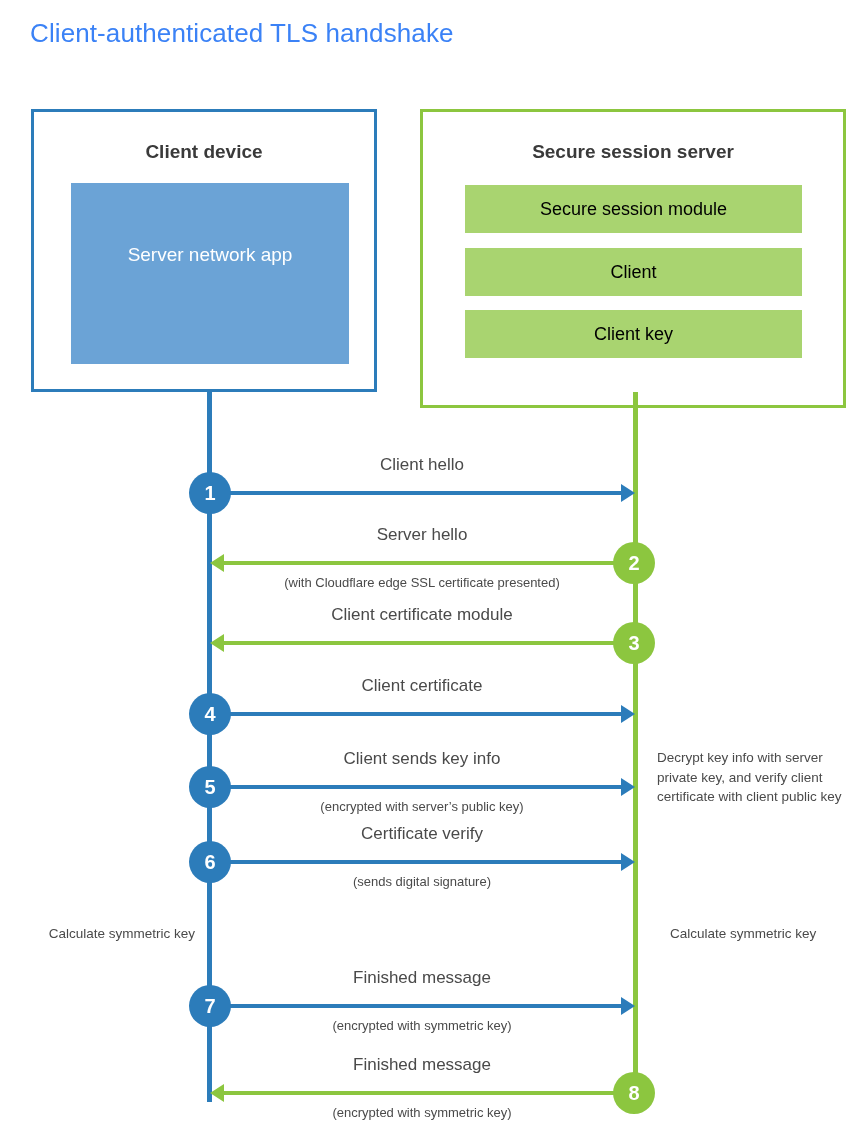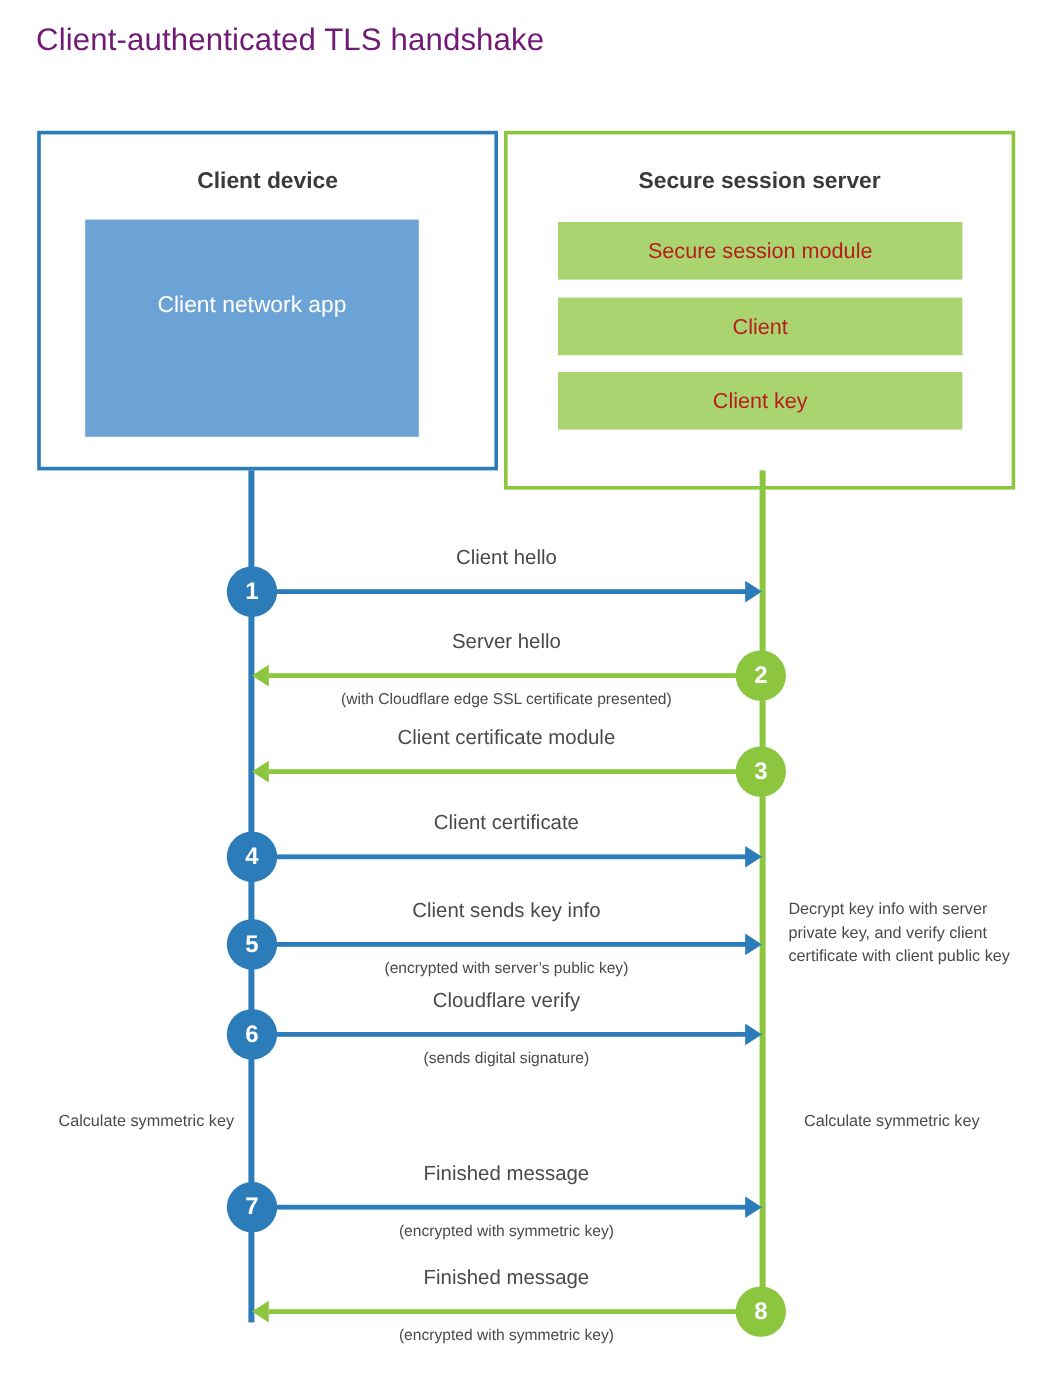--- a/index.html
+++ b/index.html
@@ -19,35 +19,35 @@
     overflow: hidden;
   }
 
   
   .page-title {
     position: absolute;
     left: 30px;
     top: 18px;
     font-size: 26px;
     font-weight: 300;
-    color: #701a75;
+    color: #3b82f6;
     letter-spacing: 0.1px;
     white-space: nowrap;
   }
 
   
   .party-box {
     position: absolute;
     box-sizing: border-box;
     background: #ffffff;
   }
   #client-box {
     left: 31px;
     top: 109px;
-    width: 384px;
+    width: 346px;
     height: 283px;
     border: 3px solid #2c7cba;
   }
   #server-box {
     left: 420px;
     top: 109px;
     width: 426px;
     height: 299px;
     border: 3px solid #8cc63f;
   }
@@ -78,21 +78,21 @@
     justify-content: center;
     padding-bottom: 36px;
     box-sizing: border-box;
   }
   .server-bar {
     position: absolute;
     left: 42px;
     width: 337px;
     height: 48px;
     background: #a9d470;
-    color: #b91c1c;
+    color: #000000;
     font-size: 18px;
     font-weight: 300;
     display: flex;
     align-items: center;
     justify-content: center;
     text-align: center;
   }
   #server-bar-0 { top: 73px; }
   #server-bar-1 { top: 136px; }
   #server-bar-2 { top: 198px; }
@@ -207,21 +207,21 @@
 </style>
 </head>
 <body>
 
 <div id="page">
 
   <div class="page-title">Client-authenticated TLS handshake</div>
 
   <div class="party-box" id="client-box">
     <div class="party-title">Client device</div>
-    <div id="client-app-block">Client network app</div>
+    <div id="client-app-block">Server network app</div>
   </div>
 
   <div class="party-box" id="server-box">
     <div class="party-title">Secure session server</div>
     <div class="server-bar" id="server-bar-0">Secure session module</div>
     <div class="server-bar" id="server-bar-1">Client</div>
     <div class="server-bar" id="server-bar-2">Client key</div>
   </div>
 
   <div class="lifeline" id="client-lifeline"></div>
@@ -258,21 +258,21 @@
 
   <div class="step" style="top:787px;">
     <div class="step-label">Client sends key info</div>
     <div class="arrow-line blue" style="left:210px; width:412px;"></div>
     <div class="arrow-head blue right" style="left:621px;"></div>
     <div class="step-circle blue">5</div>
     <div class="step-sublabel">(encrypted with server’s public key)</div>
   </div>
 
   <div class="step" style="top:862px;">
-    <div class="step-label">Cloudflare verify</div>
+    <div class="step-label">Certificate verify</div>
     <div class="arrow-line blue" style="left:210px; width:412px;"></div>
     <div class="arrow-head blue right" style="left:621px;"></div>
     <div class="step-circle blue">6</div>
     <div class="step-sublabel">(sends digital signature)</div>
   </div>
 
   <div class="step" style="top:1006px;">
     <div class="step-label">Finished message</div>
     <div class="arrow-line blue" style="left:210px; width:412px;"></div>
     <div class="arrow-head blue right" style="left:621px;"></div>

